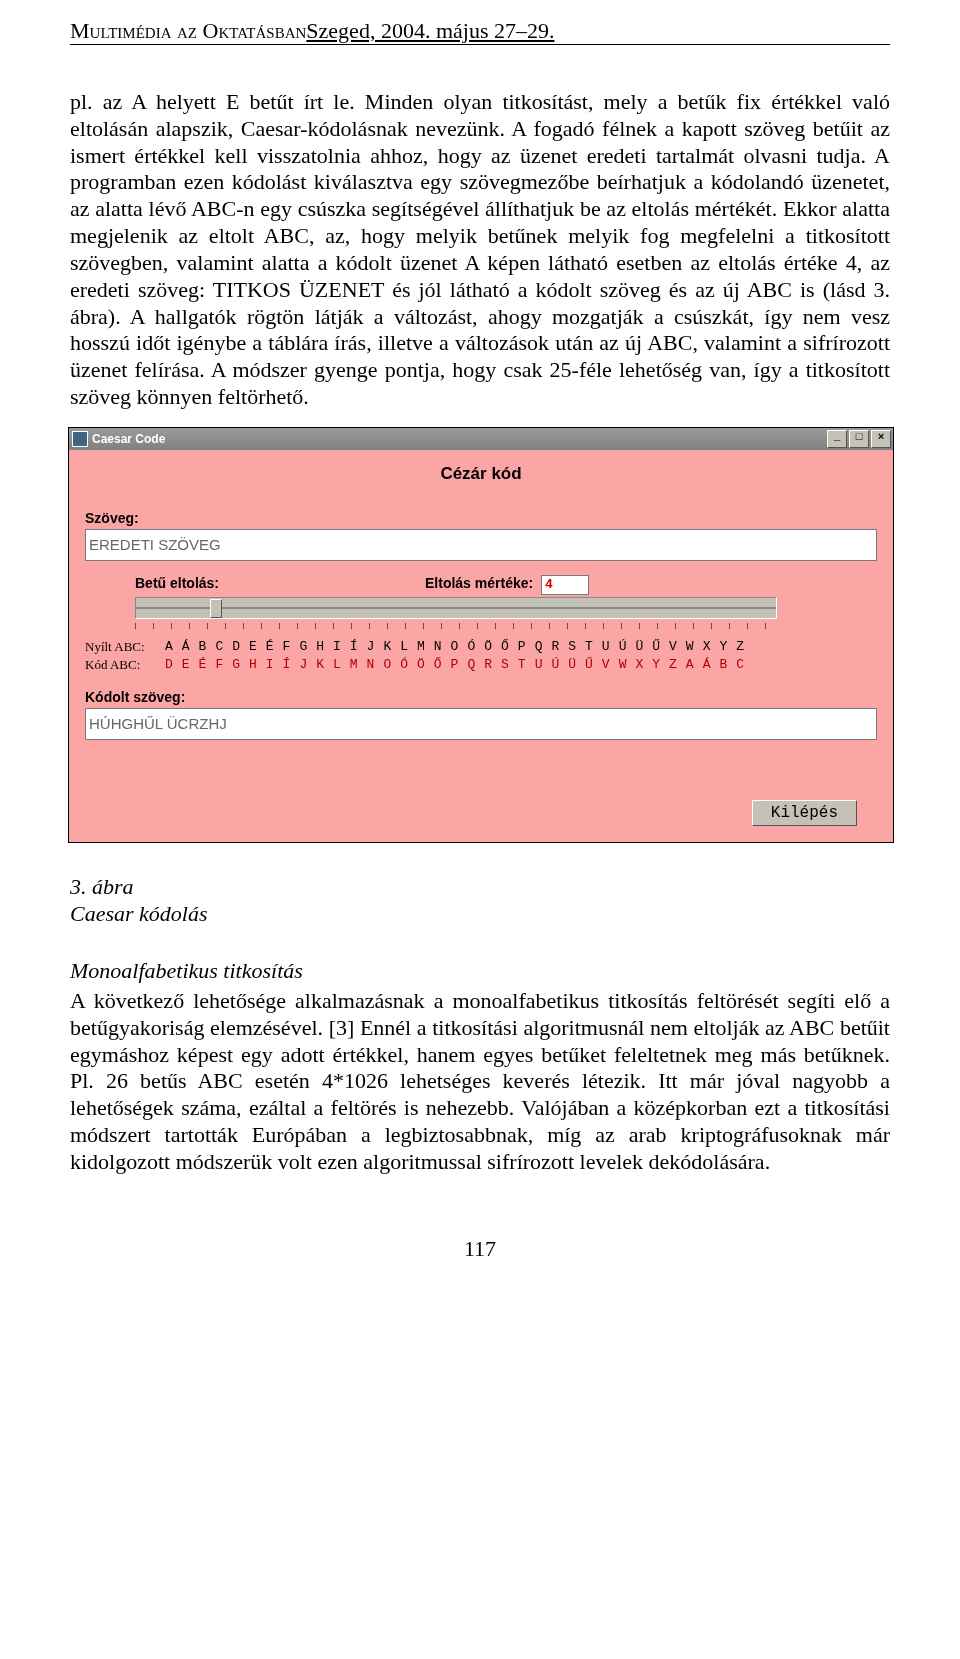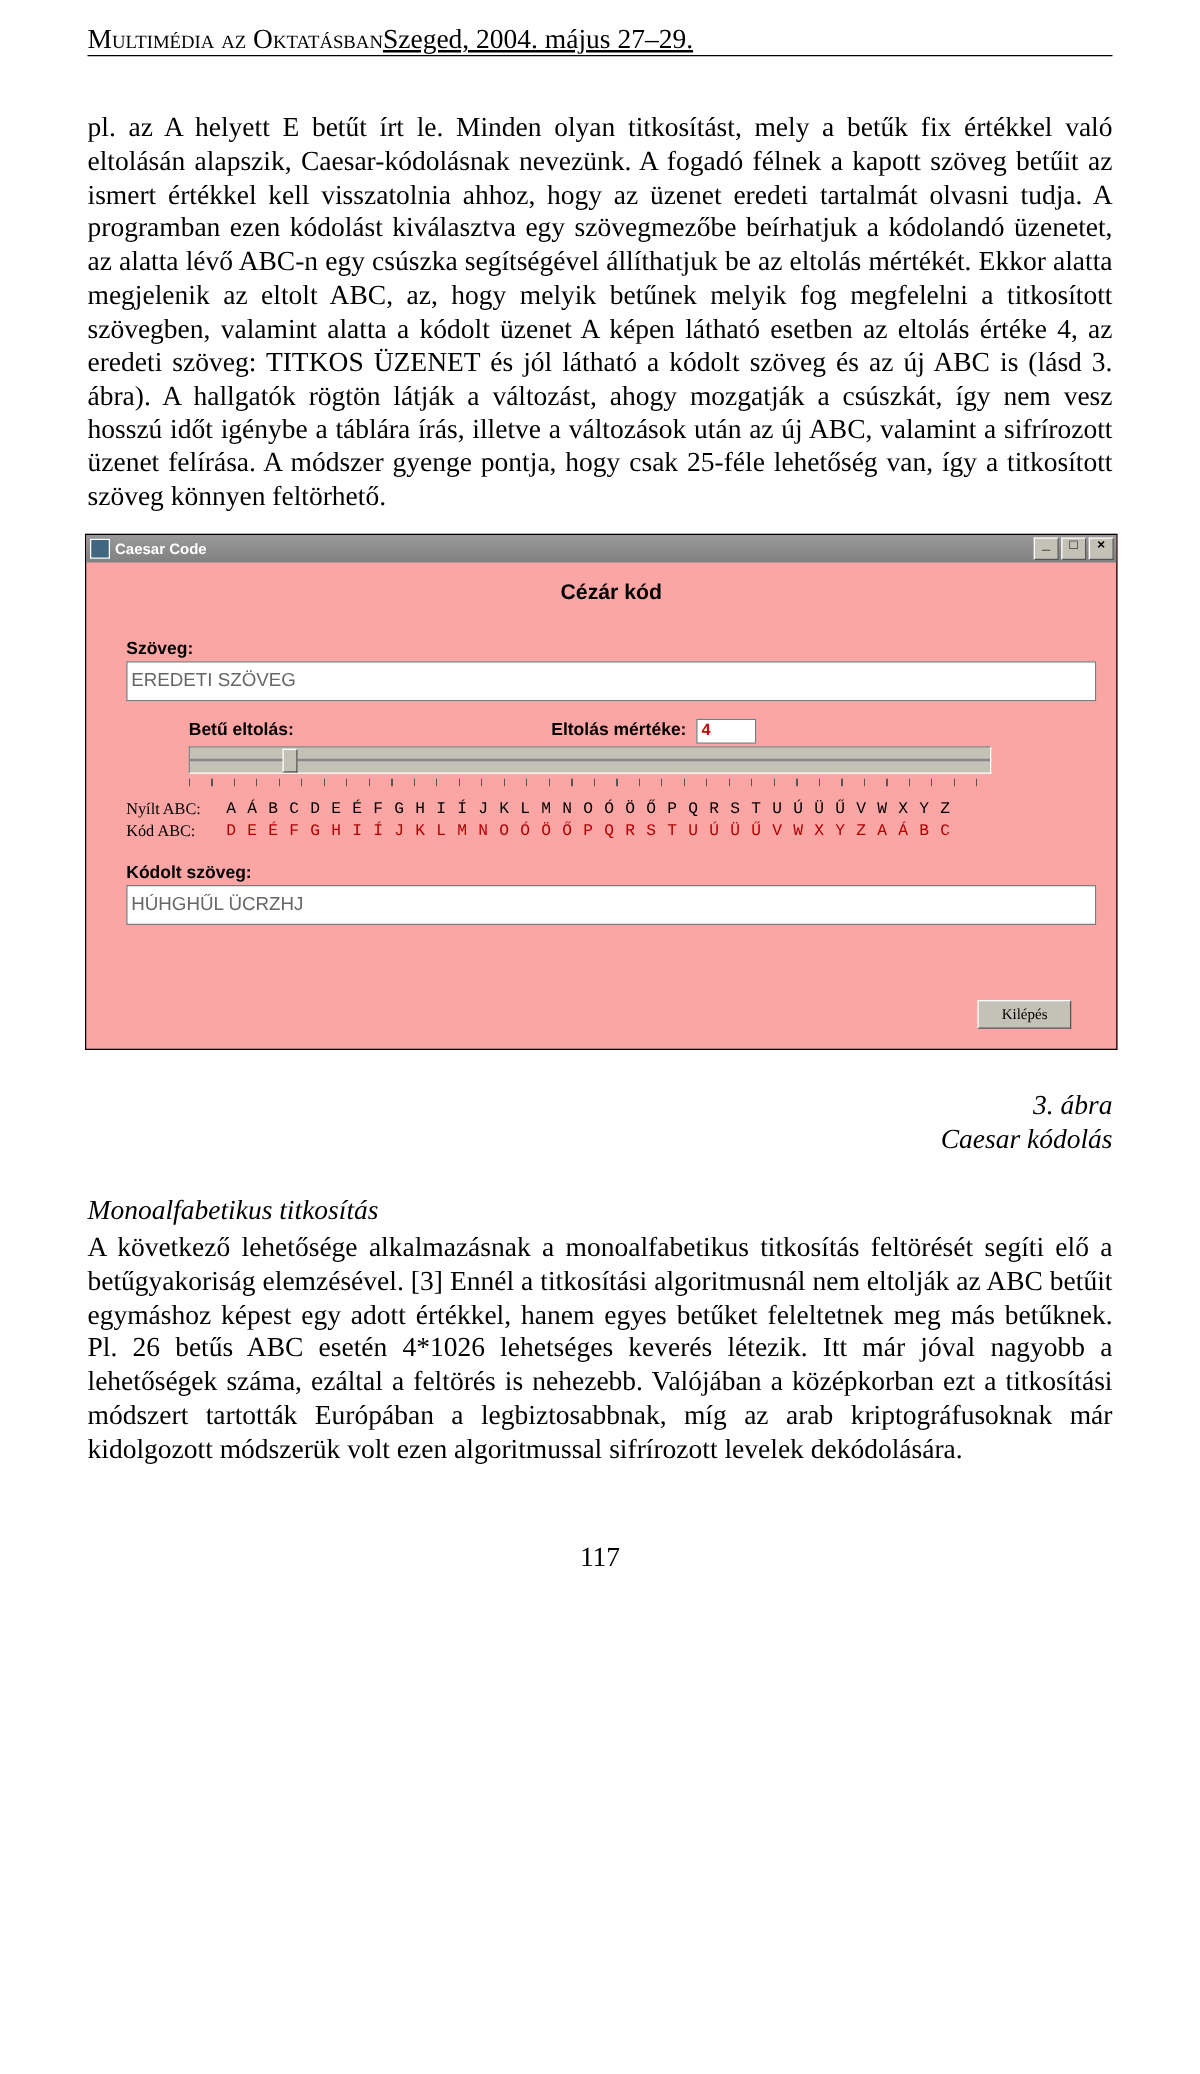--- a/index.html
+++ b/index.html
@@ -1,49 +1,49 @@
 <!DOCTYPE html>
 <html><head>
 <meta charset="utf-8">
 <style>
   html,body{margin:0;padding:0;background:#fff;font-family:"Times New Roman",Times,serif;color:#000}
   .page{width:960px;margin:0 auto;padding:0 70px 30px 70px;box-sizing:border-box}
   .hdr{display:flex;justify-content:flex-start;border-bottom:1px solid #000;padding-top:18px;font-size:22px}
   .hdr-left{font-variant:small-caps}
   .hdr-right{text-decoration:underline}
   .para{font-size:22px;line-height:1.22;text-align:justify;margin-top:44px}
-  .caption{text-align:right;font-style:italic;font-size:22px;margin:30px 0 30px 0;line-height:1.25}
+  .caption{text-align:left;font-style:italic;font-size:22px;margin:30px 0 30px 0;line-height:1.25}
   .subhead{font-style:italic;font-size:22px;margin-top:20px}
   .para2{font-size:22px;line-height:1.22;text-align:justify;margin-top:4px}
   .pno{text-align:center;font-size:22px;margin-top:60px}
 
   
   .win{border:1px solid #000;background:#fca5a5;width:824px;margin:16px 0 0 -2px;font-family:Tahoma,Arial,sans-serif;font-size:14px;color:#000}
   .titlebar{background:linear-gradient(#9a9a9a,#808080);color:#fff;display:flex;align-items:center;height:22px;font-size:12px;font-weight:bold}
   .tb-icon{width:14px;height:14px;margin:0 4px 0 3px;background:#406680;border:1px solid #fff}
   .tb-spacer{flex:1}
   .tb-btn{width:18px;height:16px;background:#c4c2b6;border:1px solid #fff;border-right-color:#555;border-bottom-color:#555;margin-right:2px;font-size:11px;line-height:12px;text-align:center;color:#000;font-family:"Courier New",monospace}
-  .body{padding:10px 16px 16px 32px}
+  .body{padding:10px 16px 16px 16px}
   .ctitle{text-align:center;font-weight:bold;font-size:17px;margin:4px 0 26px 0}
   .lbl{font-weight:bold;font-size:14px;margin-bottom:3px;display:block}
   .txtbox{width:100%;height:32px;background:#fff;border:1px solid #7a7a7a;box-sizing:border-box;padding:1px 3px;font-size:15px;color:#666;font-family:Arial,sans-serif}
   .row-sl{display:flex;align-items:flex-start;margin:14px 0 2px 50px}
   .sl-lbl{font-weight:bold;font-size:14px;width:280px}
   .sl-lbl2{font-weight:bold;font-size:14px;margin-left:10px;margin-right:8px}
   .numbox{width:40px;height:18px;background:#fff;border:1px solid #7a7a7a;padding:0 3px;font-size:13px;color:#c00;font-family:Arial,sans-serif;font-weight:bold}
   .slider{height:20px;margin:0 0 4px 50px;width:640px;position:relative;border-top:1px solid #888;border-left:1px solid #888;border-right:1px solid #fff;border-bottom:1px solid #fff;background:#c4c2b6}
   .slider::before{content:"";position:absolute;left:0;right:0;top:9px;height:2px;background:#888}
   .thumb{position:absolute;left:74px;top:1px;width:10px;height:17px;background:#c4c2b6;border:1px solid #fff;border-right-color:#555;border-bottom-color:#555}
   .ticks{margin:0 0 10px 50px;width:640px;height:6px;background:repeating-linear-gradient(90deg,#555 0 1px,transparent 1px 18px)}
   .abc-row{display:flex;align-items:center;font-size:13px;font-family:"Courier New",monospace;margin:2px 0}
   .abc-lbl{width:80px;font-family:Liberation Serif, serif;font-size:13px}
   .abc-letters{letter-spacing:9px;white-space:nowrap}
   .abc-letters.red{color:#b00000}
   .gap{height:14px}
-  .btn{display:inline-block;background:#c4c2b6;border:1px solid #fff;border-right-color:#555;border-bottom-color:#555;padding:3px 18px;font-size:12px;font-family:Liberation Serif, serif}
+  .btn{display:inline-block;background:#c4c2b6;border:1px solid #fff;border-right-color:#555;border-bottom-color:#555;padding:3px 18px;font-size:16px;font-family:Liberation Mono, monospace}
   .btnrow{text-align:right;margin-top:60px;padding-right:20px}
 </style>
 </head>
 <body>
 
 <div class="page">
   <div class="hdr">
     <span class="hdr-left">Multimédia az Oktatásban</span>
     <span class="hdr-right">Szeged, 2004. május 27–29.</span>
   </div>

